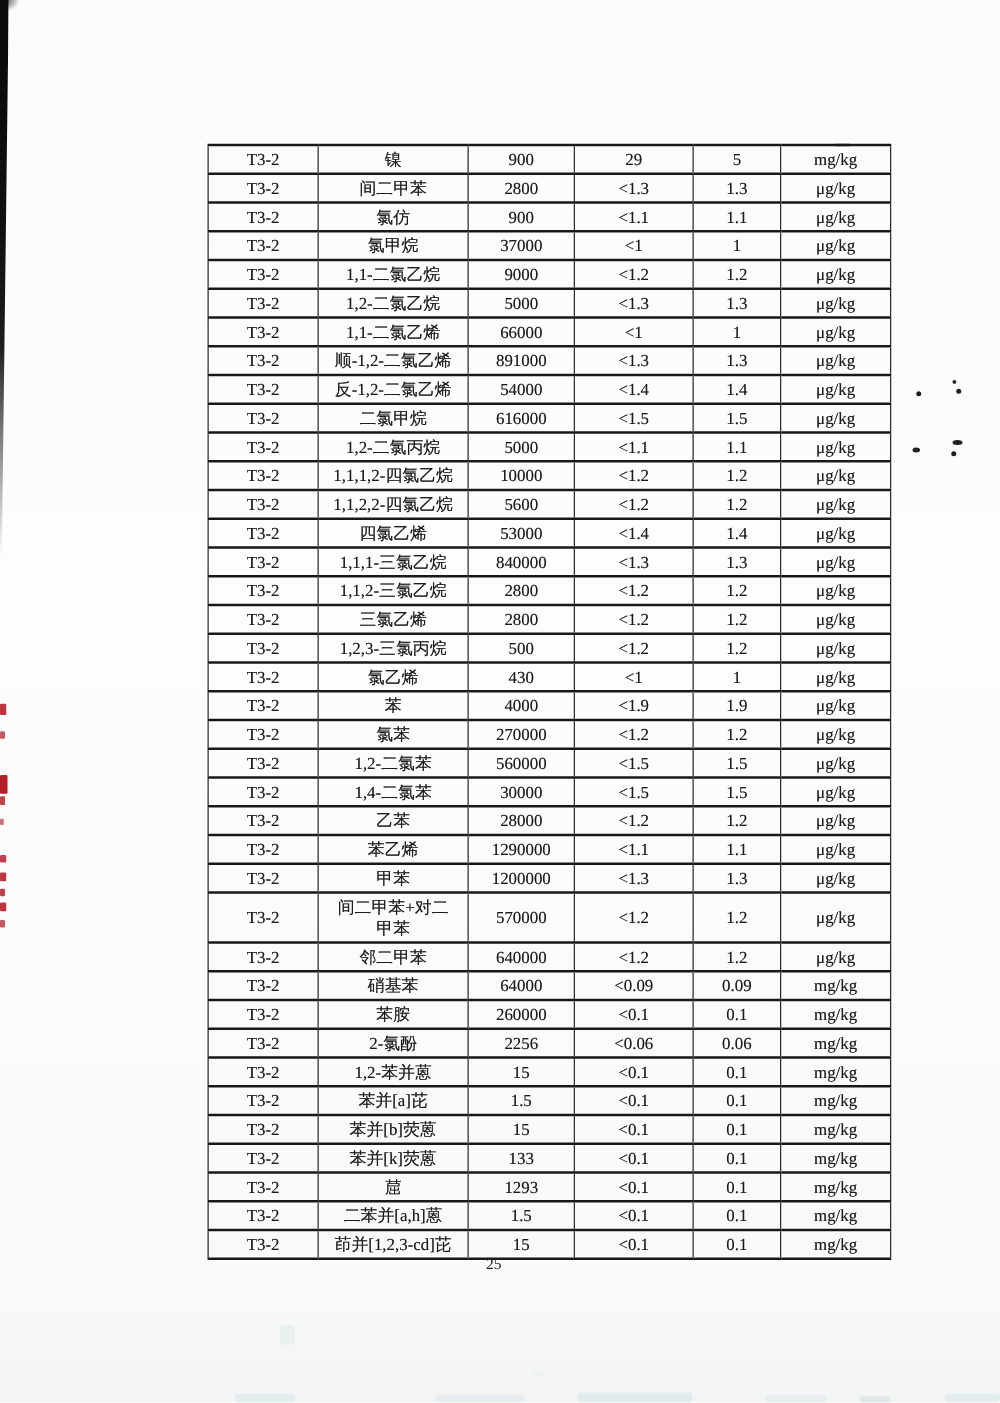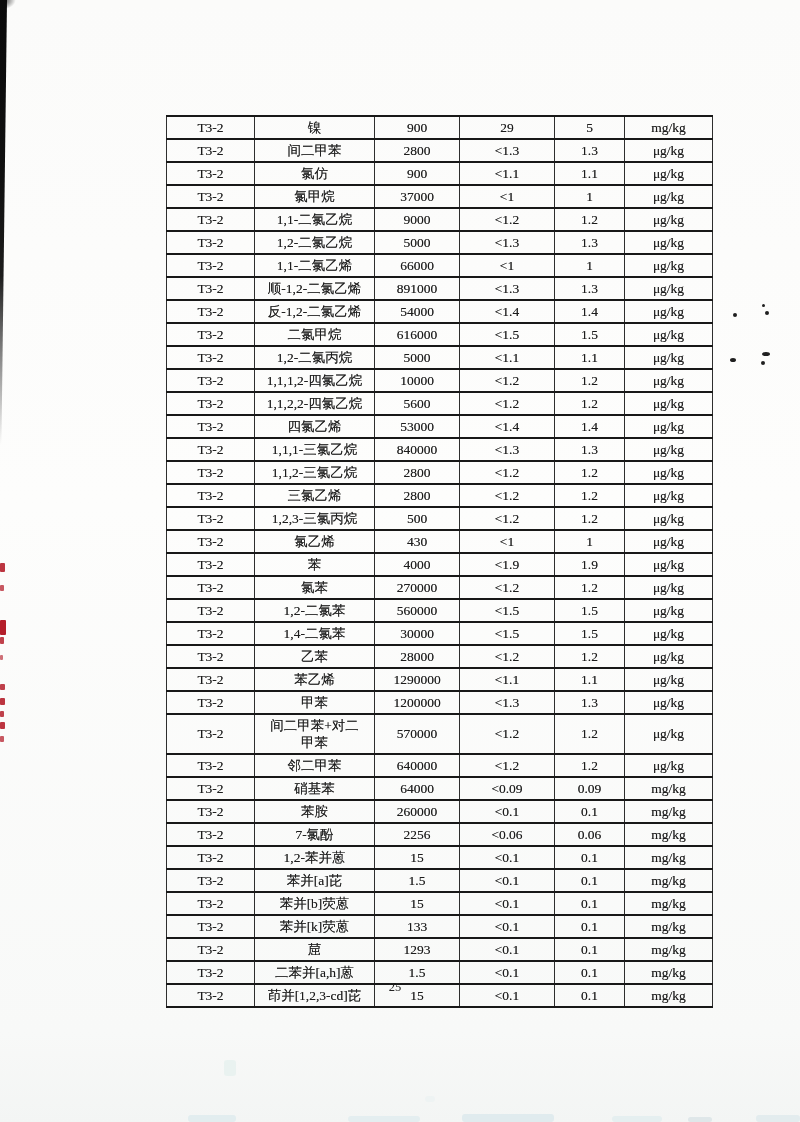--- a/index.html
+++ b/index.html
@@ -51,21 +51,21 @@
   }
   
   .rule-overhang {
     position: absolute; left: 668px; top: 115px; width: 12px; height: 2px;
     background: #1a1a1a; opacity: .8;
   }
 
   .page-number {
     position: absolute;
     left: 122px; width: 546px;
-    top: 980px;
+    top: 1004px;
     text-align: center;
     font-size: 12.5px;
     color: #222;
   }
 
   
   .edge-strip {
     position: absolute; left: 0; top: 0; width: 7px; height: 445px;
     background: linear-gradient(180deg, #0a0a0a 0%, #101010 40%, #1c1c1c 62%, rgba(25,25,25,0) 100%);
     clip-path: polygon(0 0, 100% 0, 38% 78%, 20% 100%, 0 100%);
@@ -391,21 +391,21 @@
     <td class="sample">T3-2</td>
     <td class="analyte">苯胺</td>
     <td class="v1">260000</td>
     <td class="v2">&lt;0.1</td>
     <td class="v3">0.1</td>
     <td class="unit">mg/kg</td>
   </tr>
 
   <tr>
     <td class="sample">T3-2</td>
-    <td class="analyte">7-氯酚</td>
+    <td class="analyte">2-氯酚</td>
     <td class="v1">2256</td>
     <td class="v2">&lt;0.06</td>
     <td class="v3">0.06</td>
     <td class="unit">mg/kg</td>
   </tr>
 
   <tr>
     <td class="sample">T3-2</td>
     <td class="analyte">1,2-苯并蒽</td>
     <td class="v1">15</td>

